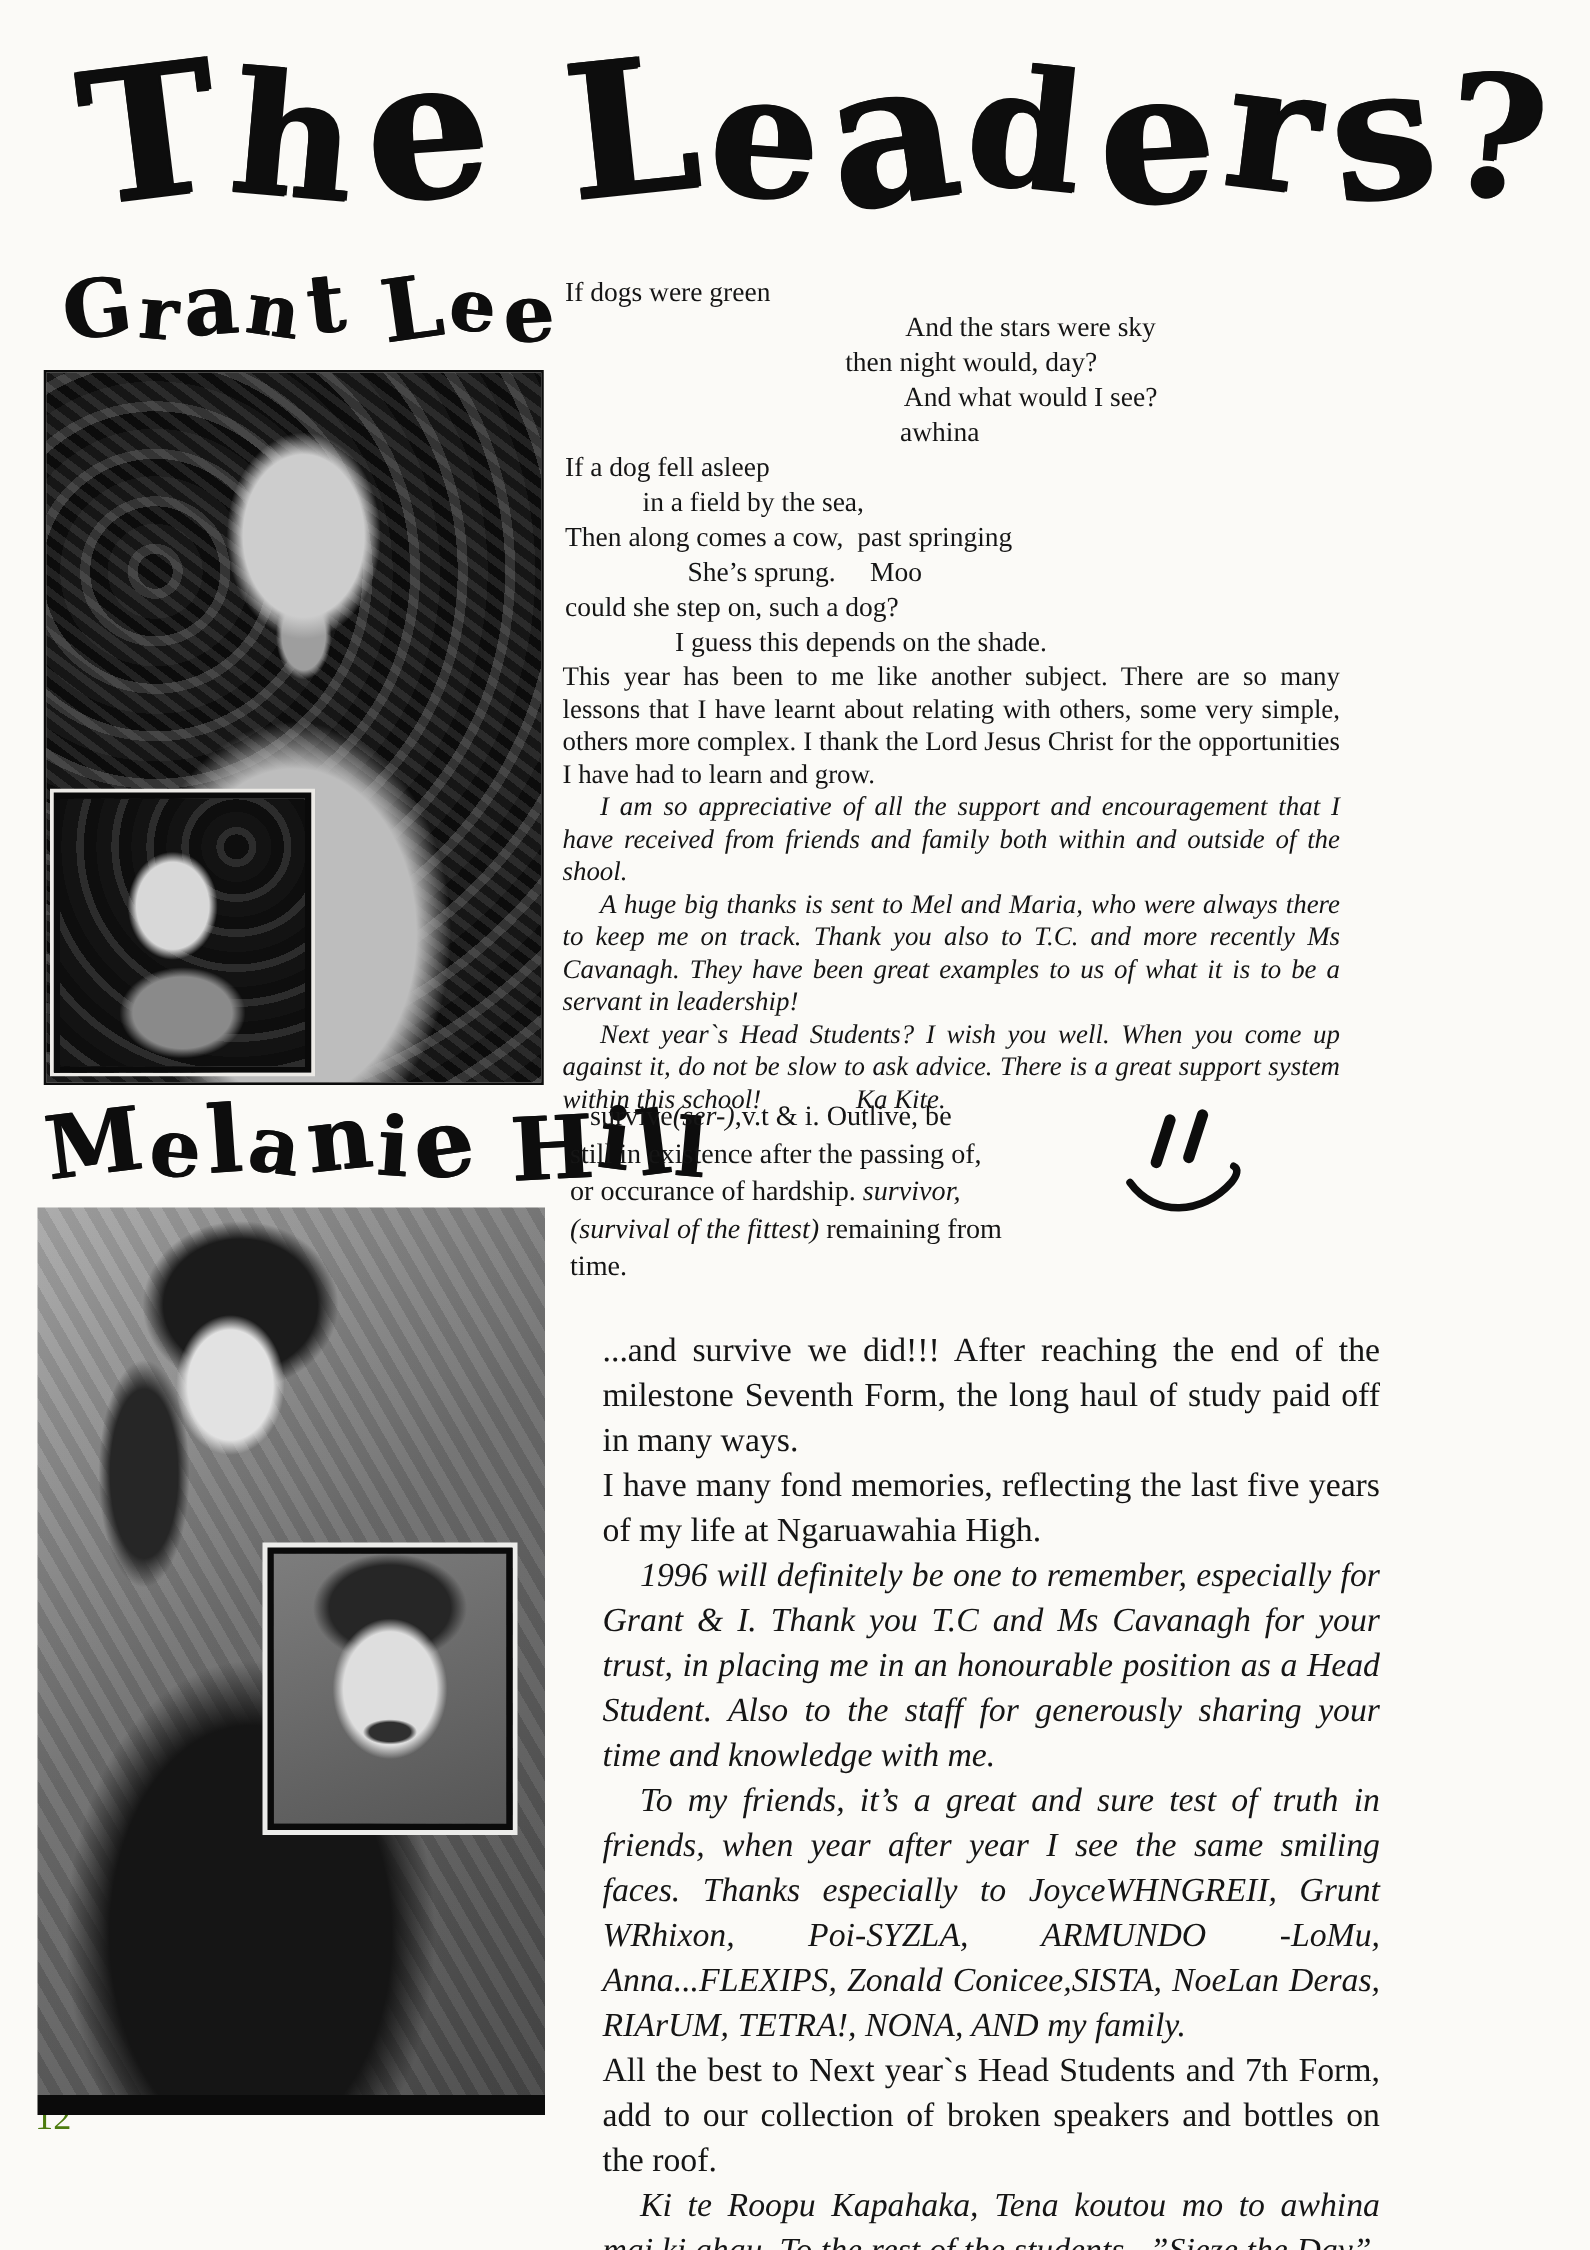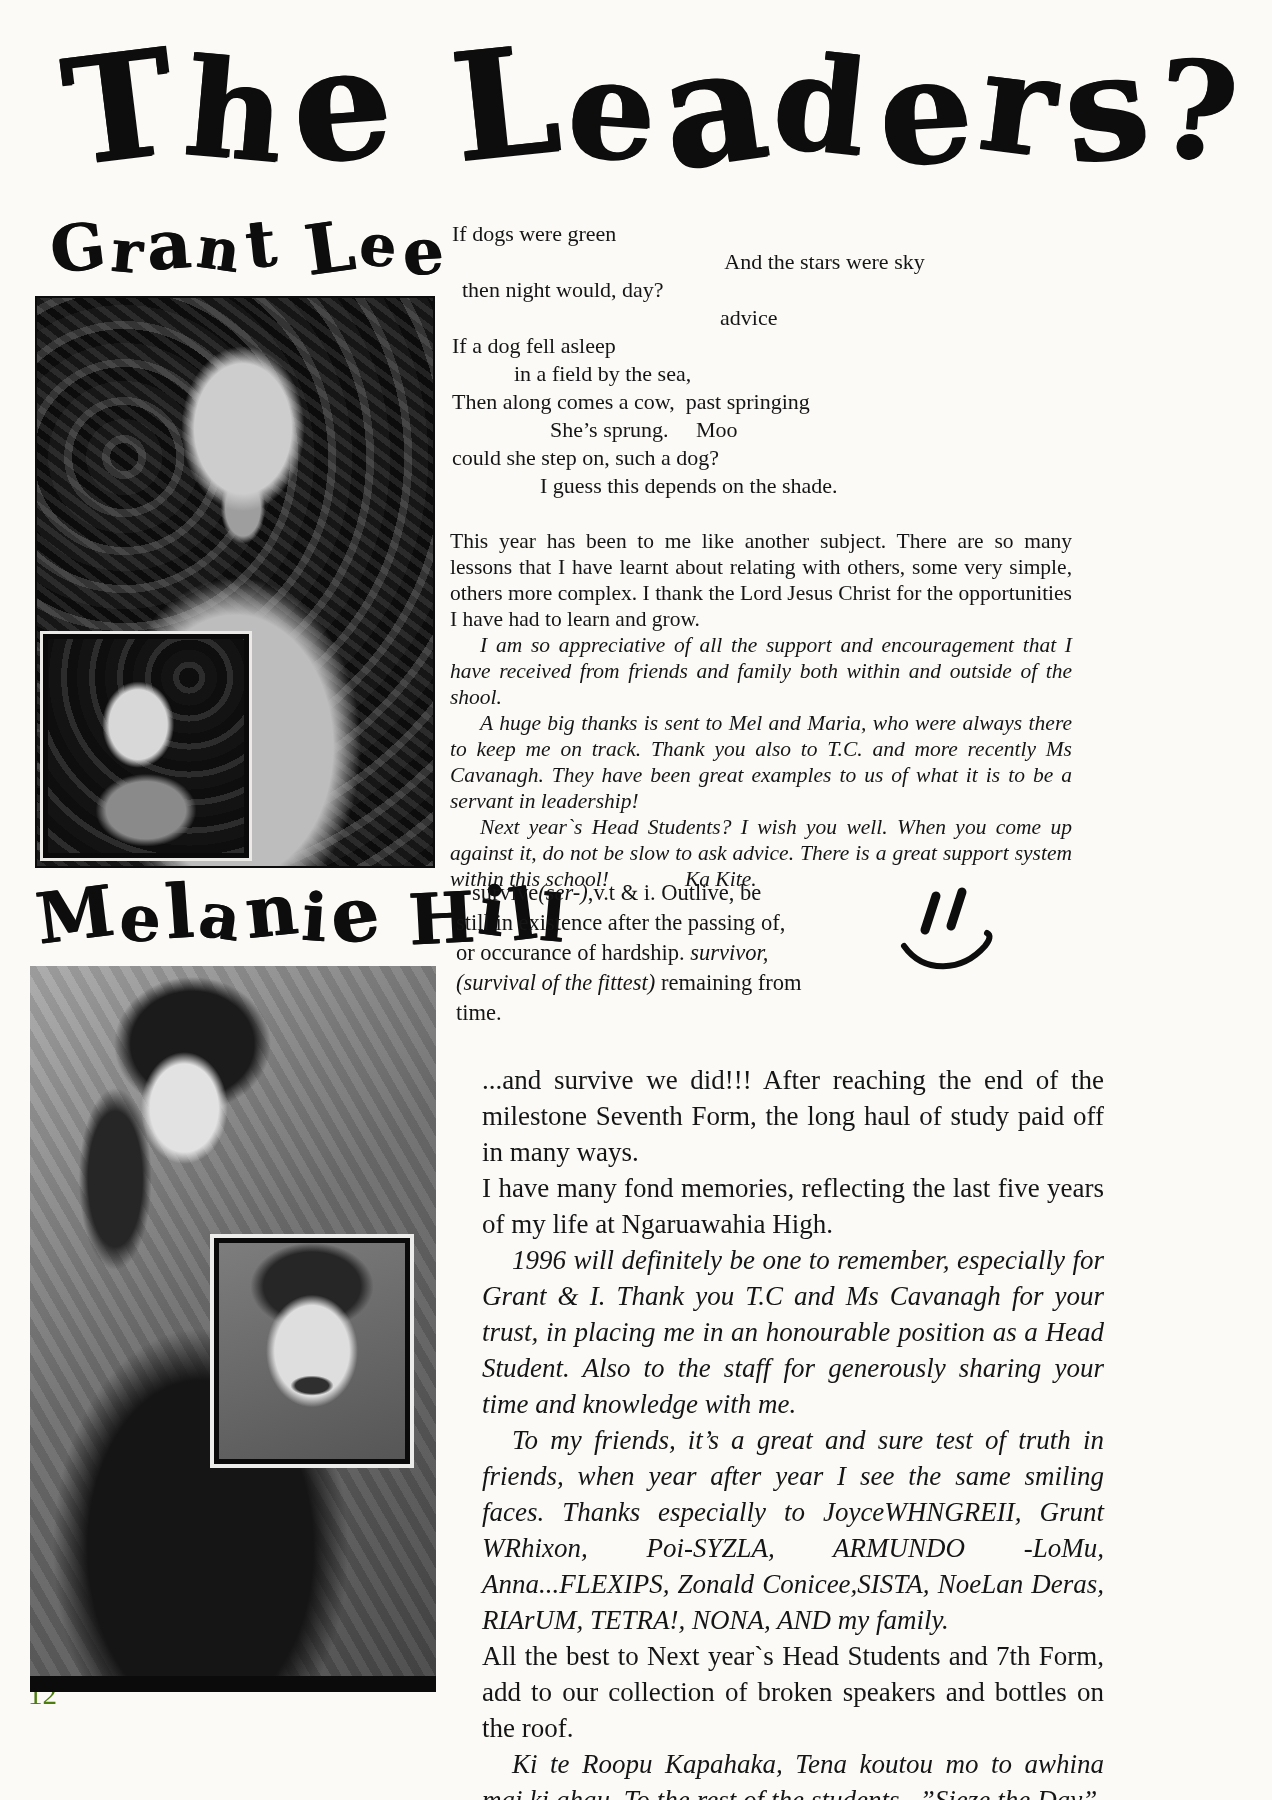--- a/index.html
+++ b/index.html
@@ -22,21 +22,21 @@
     text-shadow:1px 0 0 #0d0d0d;
   }
   .melanie-heading{
     position:absolute;left:36px;top:880px;font-size:70px;letter-spacing:4px;
     text-shadow:1px 0 0 #0d0d0d;
   }
   
   .poem{position:absolute;left:452px;top:220px;width:640px;
         font-size:22px;line-height:28px;}
   .pl{white-space:pre;}
-  .pad0{padding-left:0;} .pad10{padding-left:10px;} .pad62{padding-left:62px;}
+  .pad0{padding-left:0;} .pad10{padding-left:10px;text-align:center;} .pad62{padding-left:62px;}
   .pad88{padding-left:88px;} .pad98{padding-left:98px;}
   .pad105{padding-left:105px;text-align:center;} .pad268{padding-left:268px;}
   
   .grant-paras{position:absolute;left:450px;top:528px;width:622px;
         font-size:21.5px;line-height:26px;text-align:justify;}
   .melanie-paras{position:absolute;left:470px;top:1062px;width:622px;
         font-size:27px;line-height:36px;text-align:justify;margin-left:12px;}
   .para{margin:0;}
   .ind{text-indent:30px;font-style:italic;}
   .ind-sm{text-indent:8px;}
@@ -106,21 +106,22 @@
   <div class="grant-heading wonky"><span style="display: inline-block; transform: rotate(-7deg) translateY(0px) scale(1);">G</span><span style="display: inline-block; transform: rotate(5deg) translateY(4px) scale(0.92);">r</span><span style="display: inline-block; transform: rotate(-4deg) translateY(-3px) scale(1.06);">a</span><span style="display: inline-block; transform: rotate(8deg) translateY(2px) scale(0.9);">n</span><span style="display: inline-block; transform: rotate(-6deg) translateY(-4px) scale(1.02);">t</span><span style="display: inline-block; width: 0.4em; transform: rotate(4deg) translateY(3px) scale(0.94);"> </span><span style="display: inline-block; transform: rotate(-8deg) translateY(0px) scale(1.08);">L</span><span style="display: inline-block; transform: rotate(6deg) translateY(-2px) scale(0.9);">e</span><span style="display: inline-block; transform: rotate(-3deg) translateY(4px) scale(1);">e</span></div>
 
   <div class="photo photo-grant">
     <div class="inset-boy"></div>
   </div>
 
   <div class="poem">
     <div class="pl pad0">If dogs were green</div>
     <div class="pl pad105">And the stars were sky</div>
     <div class="pl pad10">then night would, day?</div>
-    <div class="pl pad268">advice</div>
+    <div class="pl pad105">And what would I see?</div>
+    <div class="pl pad268">awhina</div>
     <div class="pl pad0">If a dog fell asleep</div>
     <div class="pl pad62">in a field by the sea,</div>
     <div class="pl pad0">Then along comes a cow,  past springing</div>
     <div class="pl pad98">She’s sprung.     Moo</div>
     <div class="pl pad0">could she step on, such a dog?</div>
     <div class="pl pad88">I guess this depends on the shade.</div>
   </div>
 
   <div class="grant-paras">
     <p class="para">This year has been to me like another subject. There are so many lessons that I have learnt about relating with others, some very simple,  others more complex. I thank the Lord Jesus Christ for the opportunities I have had to learn and grow.</p>

